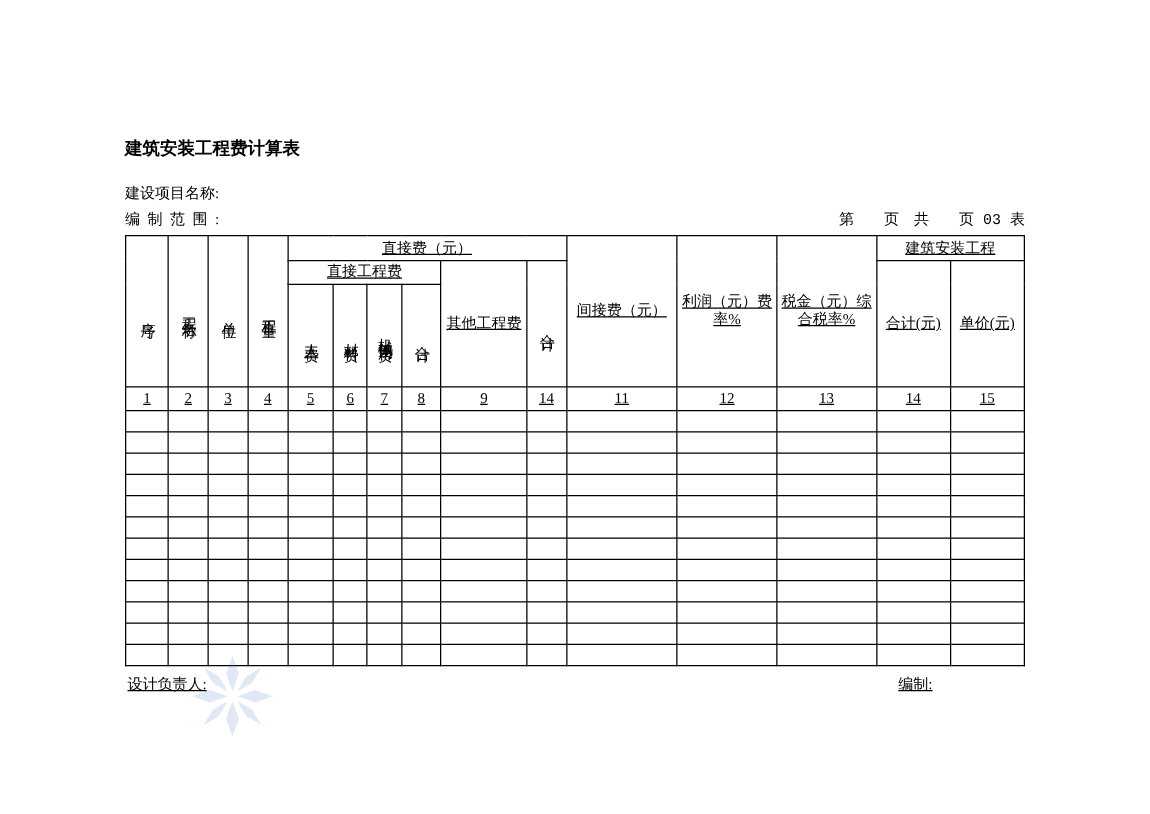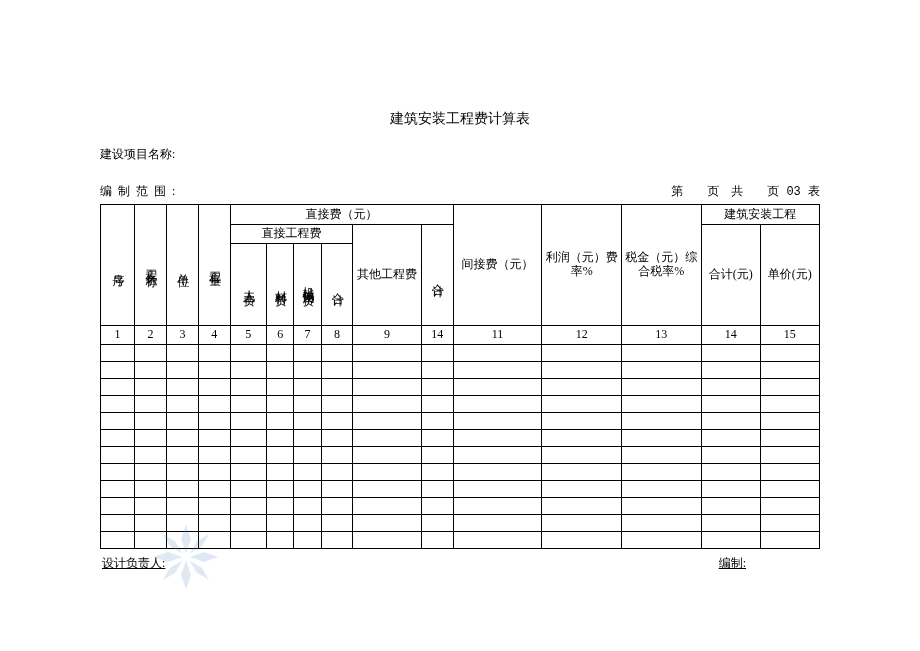--- a/index.html
+++ b/index.html
@@ -9,42 +9,42 @@
       background: #fff;
       font-family: "SimSun", "宋体", serif;
       font-size: 12px;
       color: #000;
       position: relative;
     }
     .page {
       padding: 110px 100px 0 100px;
     }
     .title {
-      text-align: center;
-      font-weight: normal;
+      font-weight: bold;
       font-size: 14px;
       margin-bottom: 18px;
     }
     .meta-top {
       display: flex;
       justify-content: space-between;
       font-size: 12px;
       margin-bottom: 4px;
     }
     .meta-top .left {
       display: flex;
       flex-direction: column;
-      gap: 20px;
+      gap: 4px;
     }
     .meta-top .left .scope { letter-spacing: 6px; white-space: nowrap; }
     .meta-top .right { align-self: flex-end; white-space: nowrap; font-family: Liberation Mono, monospace; }
     table {
       border-collapse: collapse;
       width: 100%;
       table-layout: fixed;
+      text-decoration: underline;
     }
     th, td {
       border: 1px solid #000;
       text-align: center;
       vertical-align: middle;
       font-weight: normal;
       font-size: 12px;
       line-height: 1.15;
       padding: 2px 1px;
     }

